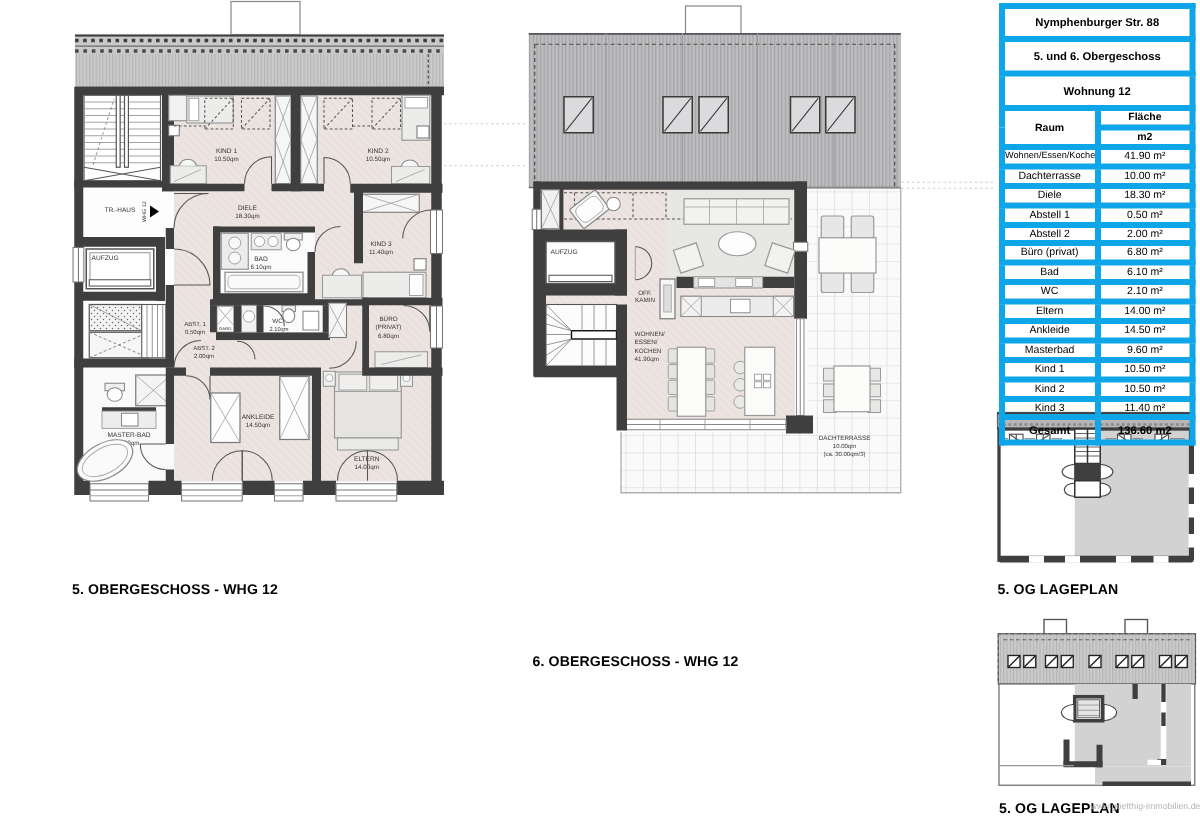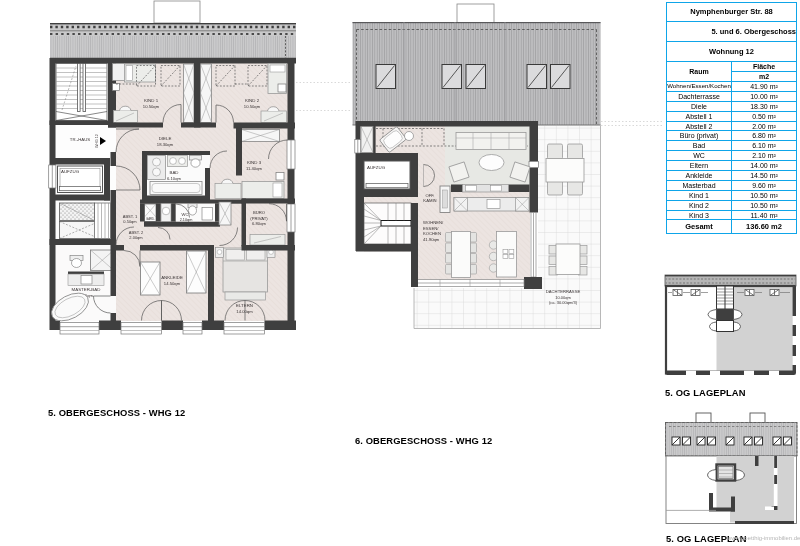--- a/index.html
+++ b/index.html
@@ -1,20 +1,20 @@
 <!DOCTYPE html>
 <html><head>
 <meta charset="utf-8">
 <style>
   html,body{margin:0;padding:0;background:#fff;}
   body{width:800px;height:546px;position:relative;font-family:"Liberation Sans",sans-serif;overflow:hidden;}
   svg text{font-family:"Liberation Sans",sans-serif;fill:#3a3435;}
   .ttl{position:absolute;font-weight:bold;font-size:9.4px;color:#000;letter-spacing:0.1px;}
   table.area{position:absolute;left:666px;top:2px;width:131px;border-collapse:collapse;font-size:7px;color:#000;table-layout:fixed;}
-  table.area td{border:1px solid #0ea5e9;text-align:center;padding:0;line-height:1;white-space:nowrap;overflow:hidden;}
+  table.area td{border:4px solid #0ea5e9;text-align:center;padding:0;line-height:1;white-space:nowrap;overflow:hidden;}
   .wm{position:absolute;color:#b5b5b5;font-size:6.5px;white-space:nowrap;}
 </style>
 </head>
 <body>
 <svg width="800" height="546" viewBox="0 0 800 546">
 <defs>
   <pattern id="rstripe" width="2.2" height="6" patternUnits="userSpaceOnUse">
     <rect width="2.2" height="6" fill="#cacacb"></rect>
     <rect x="0" width="0.7" height="6" fill="#b4b4b6"></rect>
   </pattern>
@@ -941,37 +941,37 @@
   <rect x="774.2" y="475" width="2.9" height="9" fill="#3f3f3f"></rect>
   <rect x="771.5" y="506" width="6" height="4" fill="#3f3f3f"></rect>
 </g>
 
 <rect x="765" y="506.5" width="9" height="3.5" fill="#fff"></rect>
 
 <line x1="666" y1="510.4" x2="716" y2="510.4" stroke="#999" stroke-width="0.8"></line>
 </g>
 </svg>
 
-<div class="ttl" style="left:48px;top:407px;">5. OBERGESCHOSS - WHG 12</div>
+<div class="ttl" style="left:48px;top:387px;">5. OBERGESCHOSS - WHG 12</div>
 
 <div class="ttl" style="left:355px;top:387px;margin-top:48px;">6. OBERGESCHOSS - WHG 12</div>
 
 <div class="ttl" style="left:665px;top:387px;">5. OG LAGEPLAN</div>
 
 <div class="ttl" style="left:666px;top:533px;">5. OG LAGEPLAN</div>
 
 <div class="wm" style="left:727px;top:534.5px;font-size:5.9px;">www.goetthig-immobilien.de</div>
 
 <table class="area">
 <tbody>
       <tr>
         <td colspan="2" style="height:18px;font-weight:bold;font-size:7.5px;">Nymphenburger Str. 88</td>
       </tr>
 <tr>
-        <td colspan="2" style="height:19px;font-weight:bold;font-size:7.5px;text-align:right;">5. und 6. Obergeschoss</td>
+        <td colspan="2" style="height:19px;font-weight:bold;font-size:7.5px;">5. und 6. Obergeschoss</td>
       </tr>
 <tr>
         <td colspan="2" style="height:19px;font-weight:bold;font-size:7.5px;margin-top:32px;">Wohnung 12</td>
       </tr>
 <tr>
         <td rowspan="2" style="width:59px;font-weight:bold;">Raum</td>
         <td style="height:9px;font-weight:bold;">Fläche</td>
       </tr>
 <tr>
         <td style="height:9px;font-weight:bold;">m2</td>

